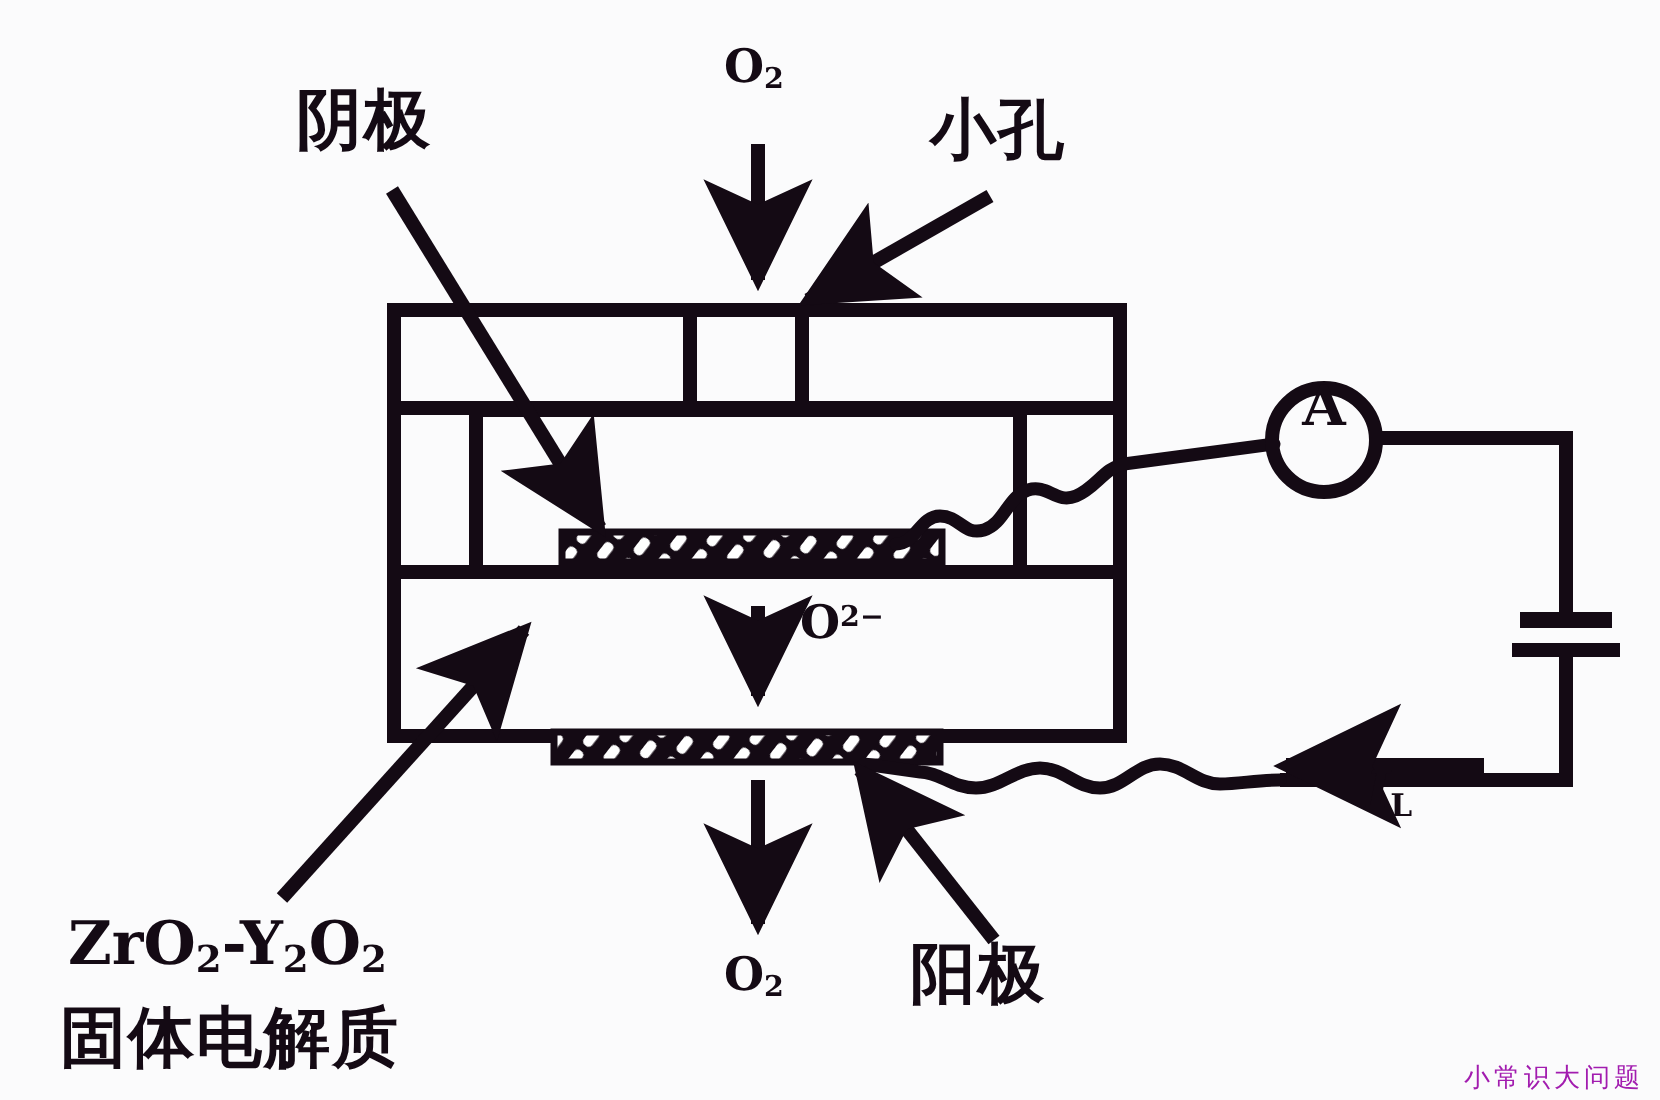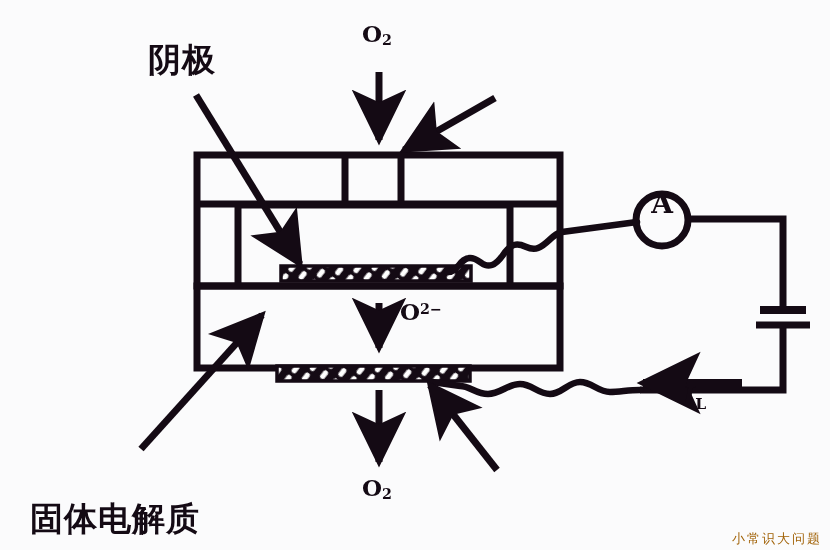--- a/index.html
+++ b/index.html
@@ -78,21 +78,21 @@
     left: 662px;
     top: 203px;
     transform: translate(-50%, -50%);
   }
   .watermark {
     position: absolute;
     right: 8px;
     bottom: 2px;
     font-family: "DejaVu Sans", sans-serif;
     font-size: 13px;
-    color: #a16207;
+    color: #a21caf;
     letter-spacing: 2px;
   }
 </style>
 </head>
 <body>
 
 <div id="canvas">
 
   <svg id="diagram" viewBox="0 0 830 550">
     <defs>
@@ -174,38 +174,43 @@
       <line x1="495" y1="98" x2="404" y2="150" stroke="#140a14" stroke-width="7" marker-end="url(#arrowhead)"></line>
 
       <line x1="141" y1="449" x2="262" y2="315" stroke="#140a14" stroke-width="7" marker-end="url(#arrowhead)"></line>
 
       <line x1="497" y1="470" x2="430" y2="385" stroke="#140a14" stroke-width="7" marker-end="url(#arrowhead)"></line>
     </g>
   </svg>
 
   <div class="lbl cjk" style="left:148px; top:43px;">阴极</div>
 
-
+  <div class="lbl cjk" style="left:465px; top:48px;">小孔</div>
+
+  <div class="lbl cjk" style="left:455px; top:470px;">阳极</div>
 
   <div class="lbl sci" style="left:362px; top:22px;">
     <span>O</span><sub>2</sub>
   </div>
 
   <div class="lbl sci" style="left:362px; top:476px;">
     <span>O</span><sub>2</sub>
   </div>
 
   <div class="lbl sci" style="left:400px; top:300px;">
     <span>O</span><sup>2−</sup>
   </div>
 
   <div class="lbl cur" style="left:683px; top:340px;margin-top:43px;">
     <span>I</span><sub>L</sub>
   </div>
 
   <div class="meter-letter">A</div>
 
+  <div class="lbl formula" style="left:34px; top:458px;">
+    <span>Zr</span><span>O</span><sub>2</sub><span>-</span><span>Y</span><sub>2</sub><span>O</span><sub>2</sub>
+  </div>
 
   <div class="lbl cjk" style="left:10px; top:502px;margin-left:20px;">固体电解质</div>
 
   <div class="watermark">小常识大问题</div>
 
 </div>
 
 </body></html>

